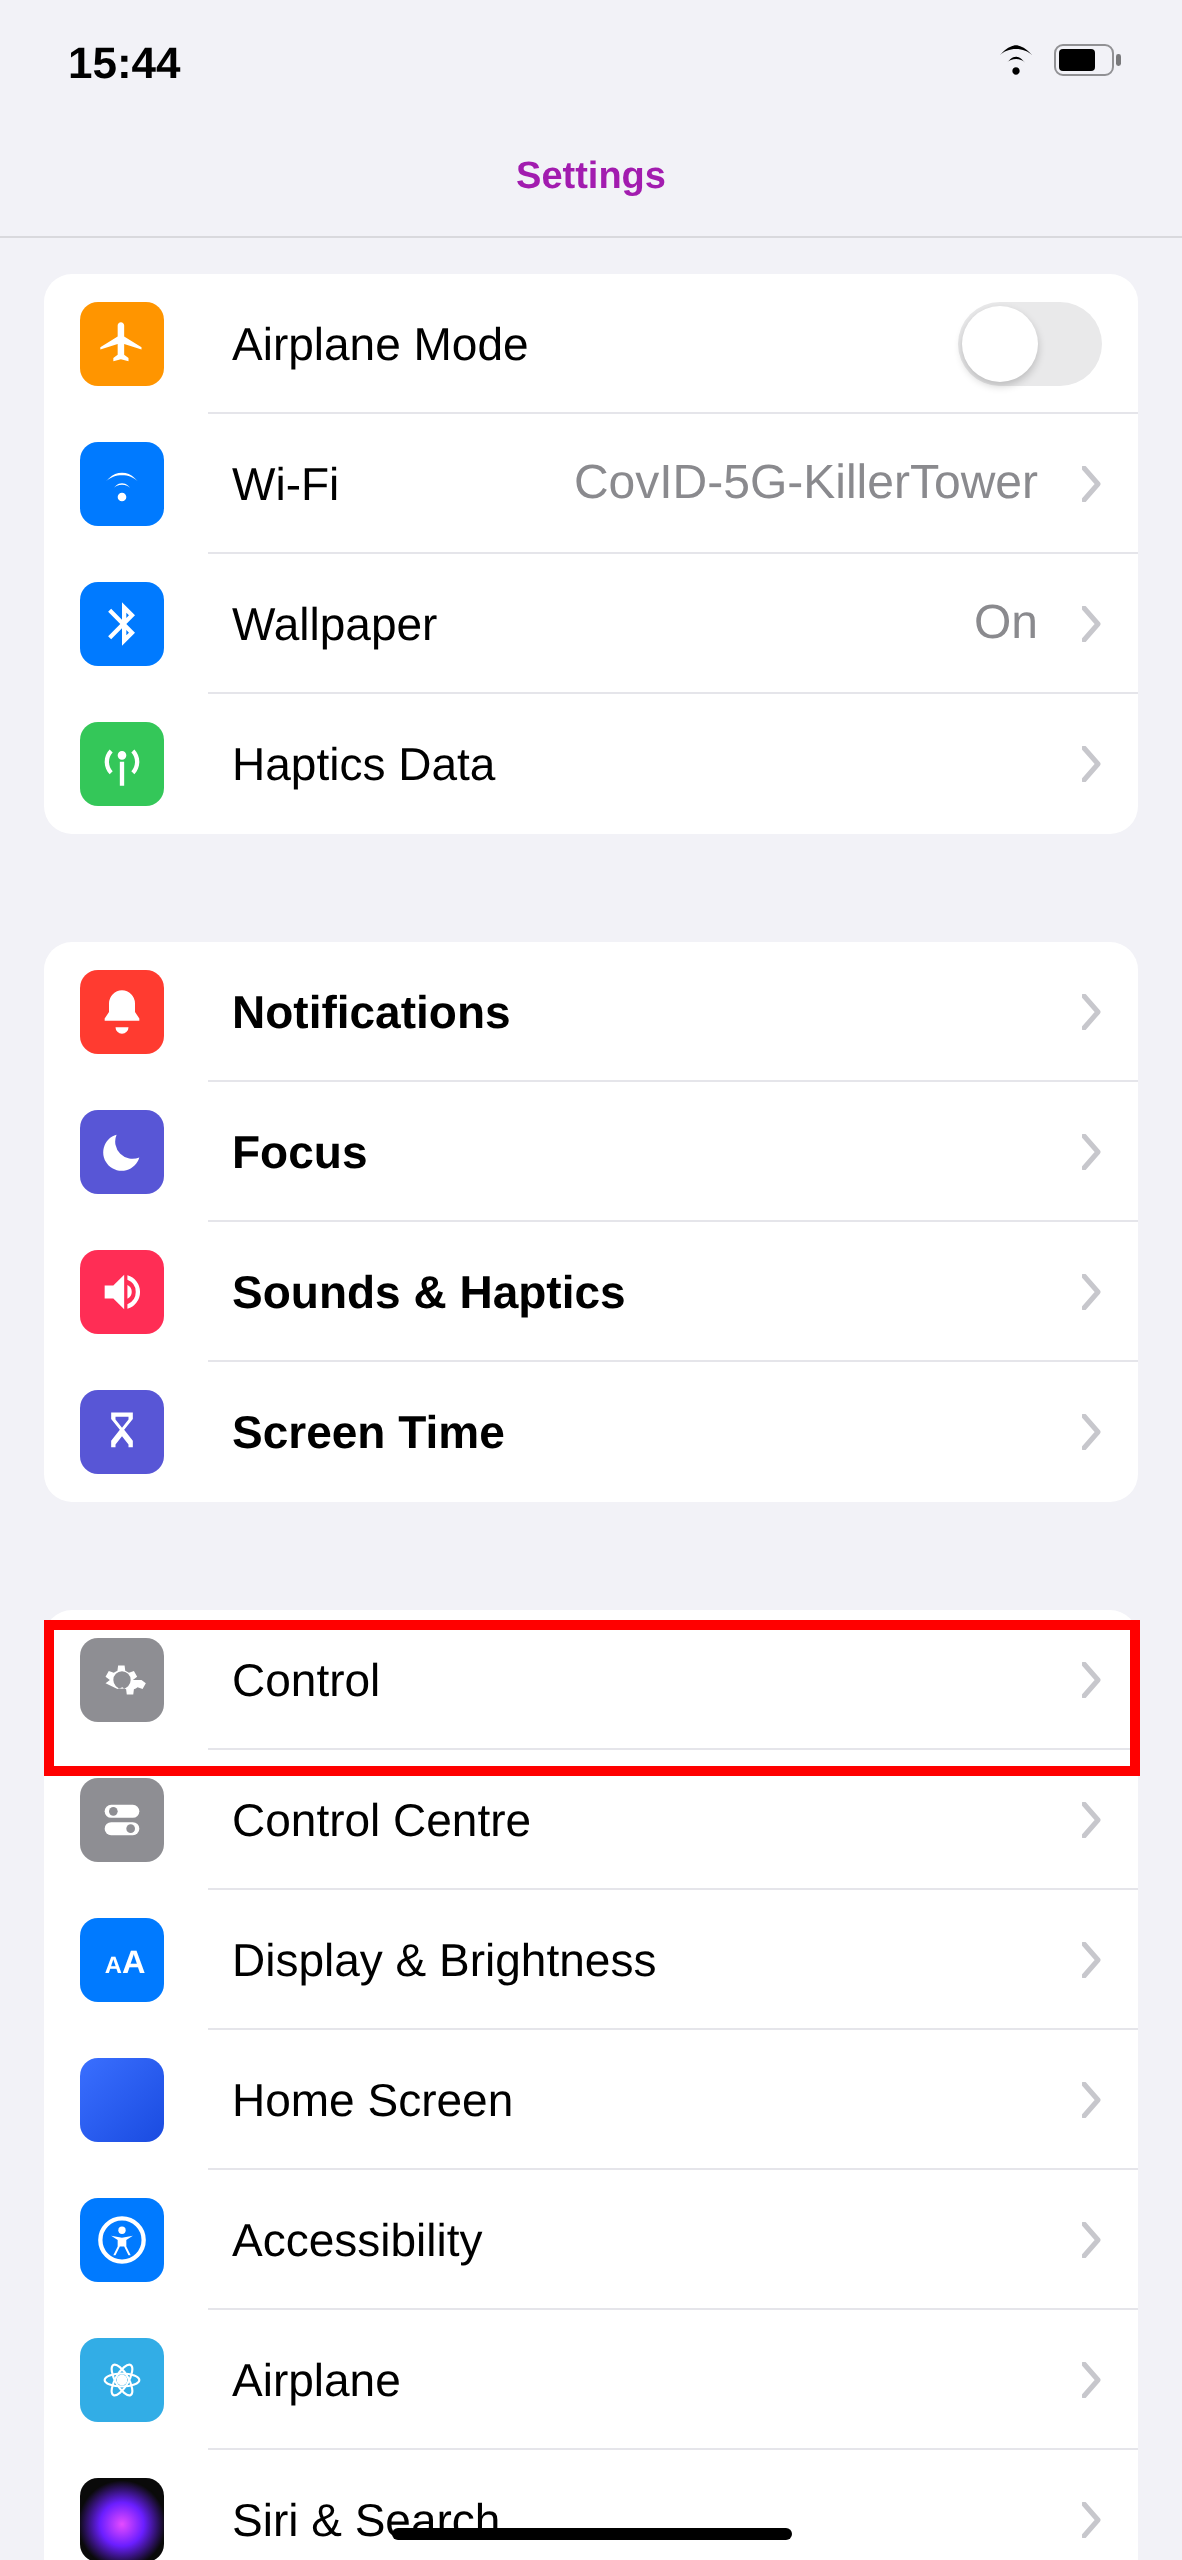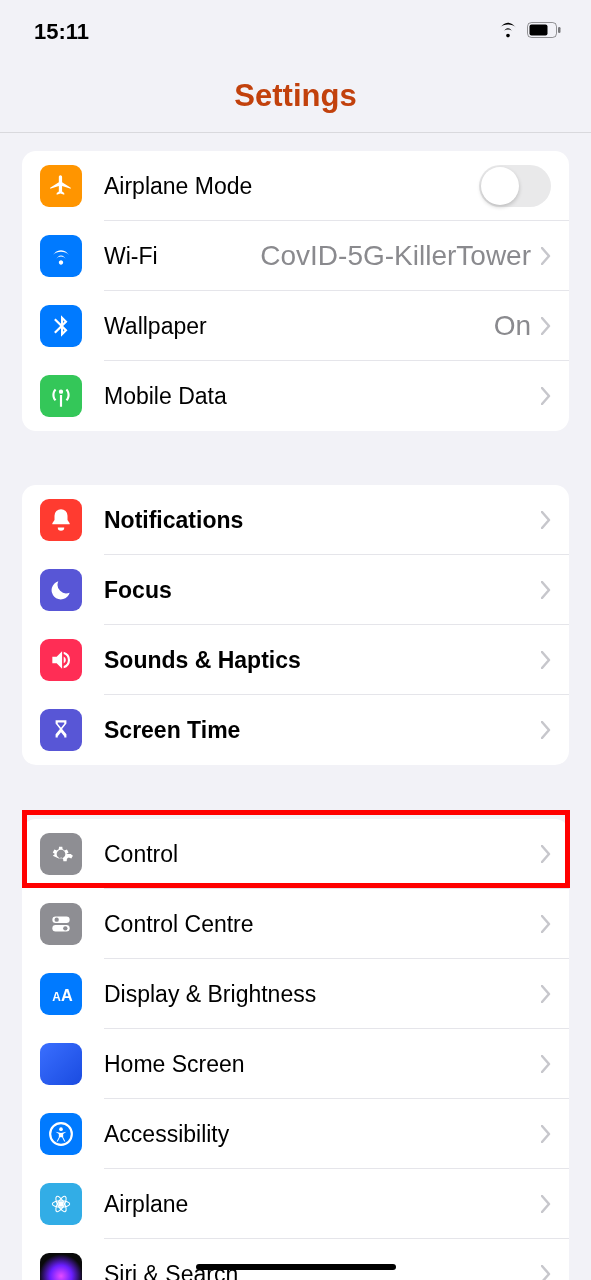--- a/index.html
+++ b/index.html
@@ -30,64 +30,65 @@
     gap: 8px;
   }
   .wifi-status-icon svg { width: 22px; height: 22px; }
   .battery-status-icon svg { width: 34px; height: 16px; }
   .header {
     text-align: center;
     padding: 22px 0 18px;
     background: #f2f2f7;
   }
   .header-title {
-    font-size: 31px;
+    font-size: 19px;
     font-weight: 700;
-    color: #c2410c;
+    color: #a21caf;
   }
   .header-divider {
     height: 1px;
     background: #d9d9dd;
   }
   .content { padding: 0 22px; }
   .group {
     background: #fff;
     border-radius: 14px;
     margin-top: 18px;
     overflow: hidden;
   }
   .group.g2 { margin-top: 54px; font-weight: bold; }
   .group.g3 { margin-top: 54px; }
   .row {
     display: flex;
     align-items: center;
     min-height: 70px;
     padding: 0 18px;
     position: relative;
+    gap: 12px;
   }
   .row .icon-box {
     width: 42px;
     height: 42px;
     border-radius: 9px;
     display: flex;
     align-items: center;
     justify-content: center;
     flex-shrink: 0;
   }
   .row-label {
     font-size: 23px;
     color: #000;
     margin-left: 22px;
     flex: 1;
     white-space: nowrap;
     overflow: hidden;
     text-overflow: ellipsis;
   }
   .row-value {
-    font-size: 28px;
+    font-size: 24px;
     color: #8a8a8e;
     margin-right: 10px;
   }
   .row .sep {
     position: absolute;
     left: 82px;
     right: 0;
     bottom: 0;
     height: 1px;
     background: #e5e5ea;
@@ -158,21 +159,21 @@
     width: 200px;
     height: 6px;
     background: #000;
     border-radius: 3px;
   }
 </style>
 </head>
 <body>
 
 <div class="status-bar">
-  <div class="status-time">15:11</div>
+  <div class="status-time">15:44</div>
   <div class="status-right">
     <span class="wifi-status-icon">
       <svg viewBox="0 0 24 24">
           <path d="M12 20c1.1 0 2-.9 2-2 0-1.1-.9-2-2-2s-2 .9-2 2c0 1.1.9 2 2 2zm-5-6.5l2-2C10 10.6 11 10.2 12 10.2s2 .4 3 1.3l2 2c-1.3-1.3-3-2-5-2s-3.7.7-5 2zm-4-4l2-2c2.3-2.3 5.3-3.5 7-3.5s4.7 1.2 7 3.5l2 2C18.7 7.2 15.5 6 12 6S5.3 7.2 3 9.5z" fill="#000"></path>
         </svg>
     </span>
     <span class="battery-status-icon">
       <svg viewBox="0 0 34 16">
           <rect x="0.5" y="0.5" width="29" height="15" rx="4" fill="none" stroke="#000" stroke-opacity="0.4"></rect>
           <rect x="2.5" y="2.5" width="18" height="11" rx="2" fill="#000"></rect>
@@ -231,21 +232,21 @@
           </svg>
         </span>
       <div class="sep"></div>
     </div>
     <div class="row">
       <div class="icon-box ic-green">
         <svg viewBox="0 0 24 24">
             <path d="M12 6a2 2 0 100 4 2 2 0 000-4zm-1 5h2v11h-2V11zM6.3 5.3l1.4 1.4C6.6 7.8 6 9.3 6 11s.6 3.2 1.7 4.3l-1.4 1.4C4.9 15.3 4 13.2 4 11s.9-4.3 2.3-5.7zm11.4 0C19.1 6.7 20 8.8 20 11s-.9 4.3-2.3 5.7l-1.4-1.4C17.4 14.2 18 12.7 18 11s-.6-3.2-1.7-4.3l1.4-1.4z"></path>
           </svg>
       </div>
-      <span class="row-label">Mobile Data</span>
+      <span class="row-label">Haptics Data</span>
       <span class="chevron">
           <svg viewBox="0 0 10 18">
             <path d="M1 1l7 8-7 8" stroke="#c7c7cc" stroke-width="2.5" fill="none" stroke-linecap="round" stroke-linejoin="round"></path>
           </svg>
         </span>
 
     </div>
   </div>
 
   <div class="group g2">

